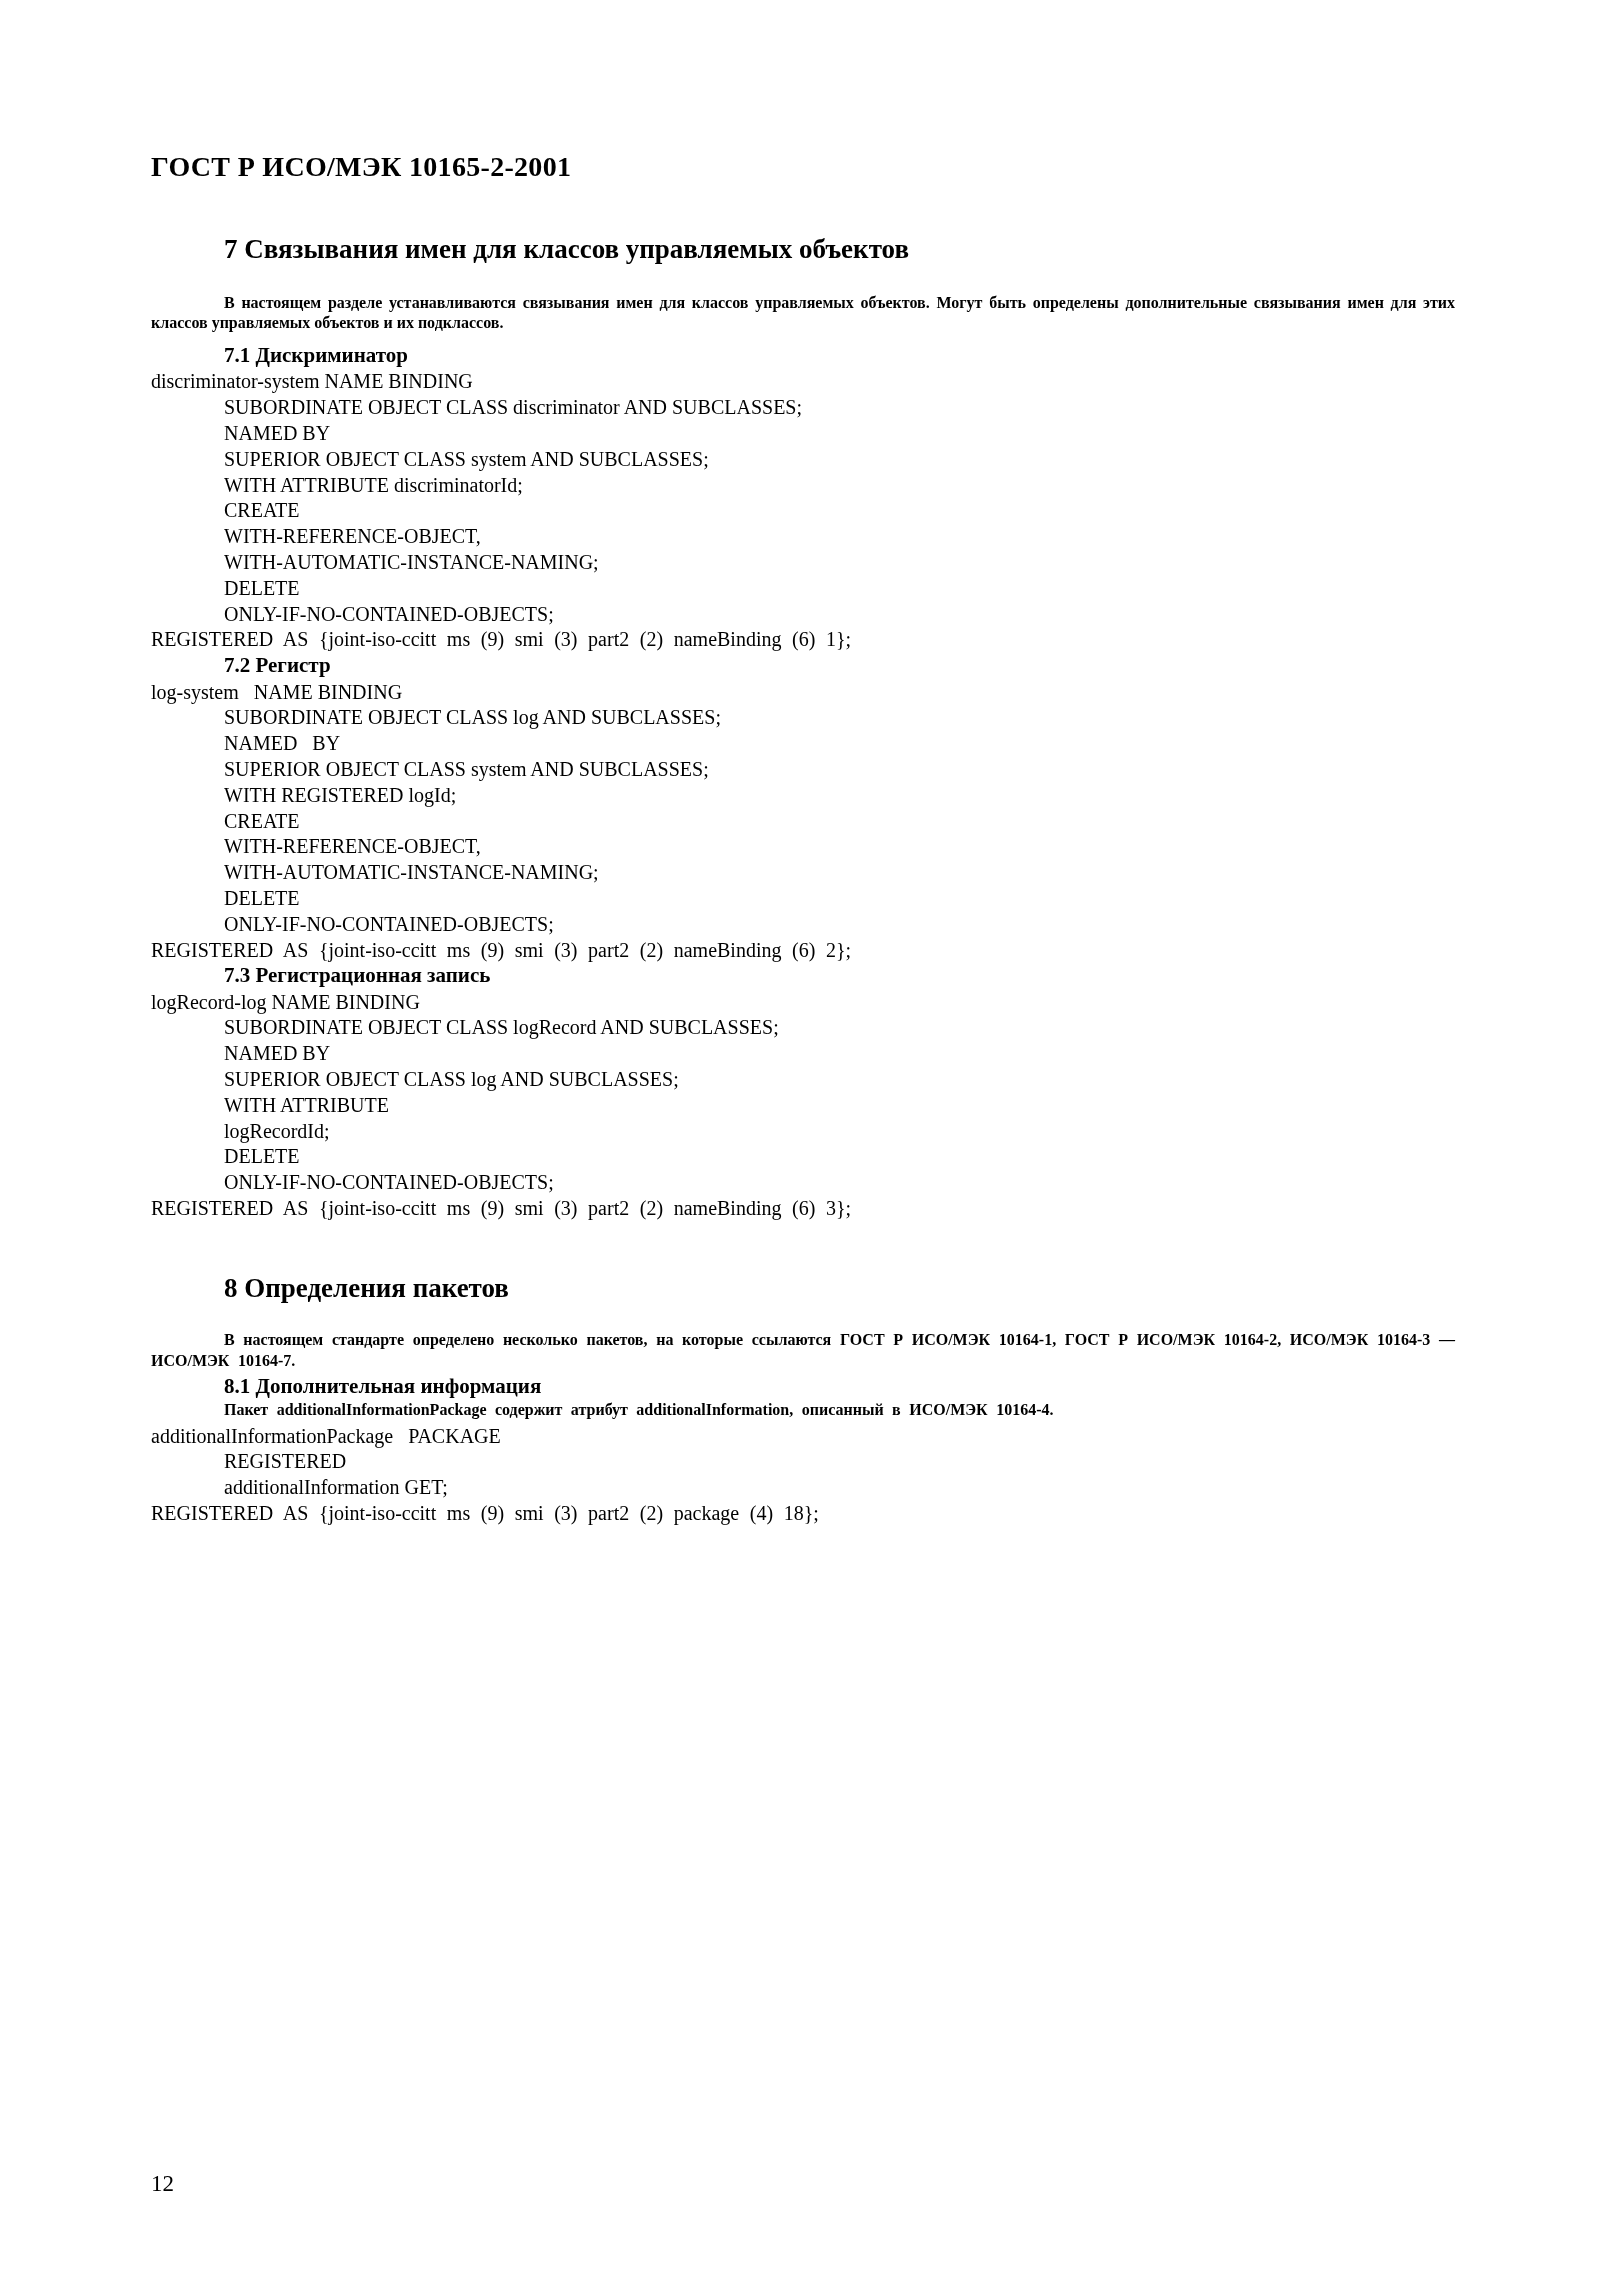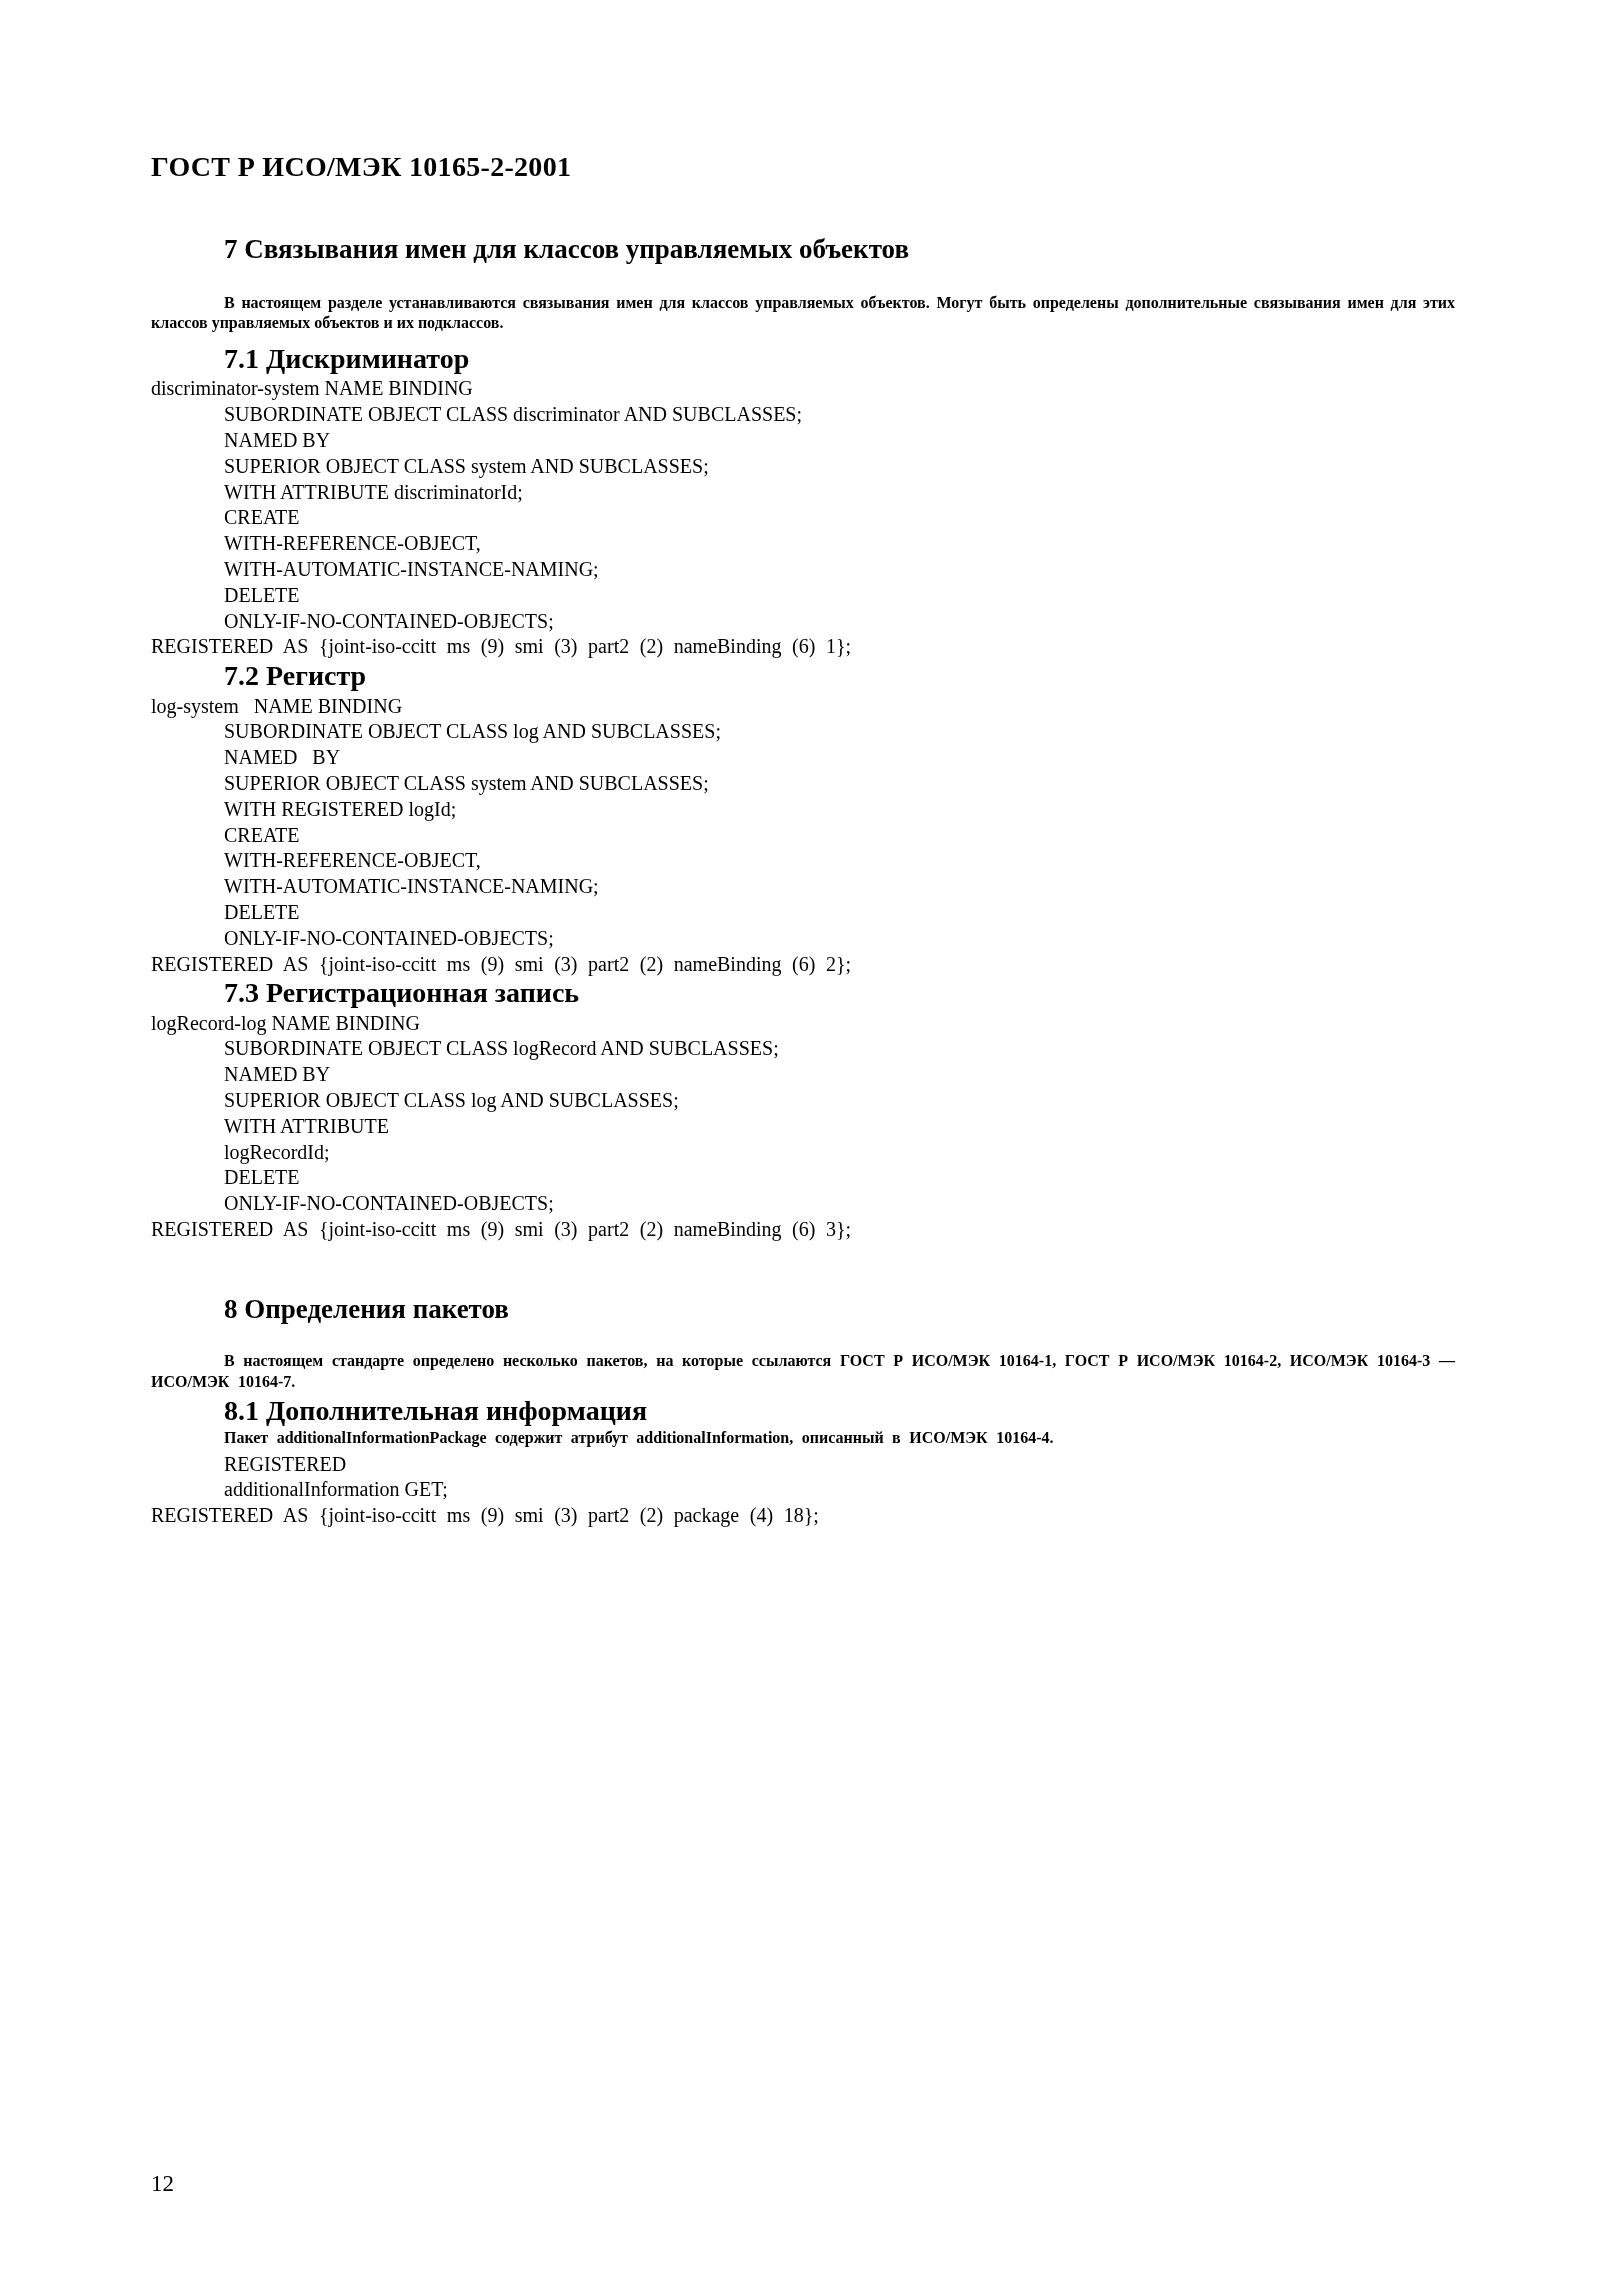--- a/index.html
+++ b/index.html
@@ -42,21 +42,21 @@
   }
   p.para {
     font-size: 16px;
     line-height: 1.30;
     margin: 0 0 2.6px 0;
     text-align: justify;
     text-indent: 73px;
     font-weight: bold;
   }
   h3.sub-title {
-    font-size: 28px;
+    font-size: 21px;
     font-weight: bold;
     margin: 0 0 1.3px 0;
     padding-left: 73px;
   }
   .code-line {
     font-size: 20px;
     line-height: 1.29;
     white-space: pre;
     margin: 0;
   }
@@ -130,20 +130,21 @@
 
   <h2 class="section-title second">8 Определения пакетов</h2>
 
   <p class="para spaced-wide">В настоящем стандарте определено несколько  пакетов, на которые ссылаются ГОСТ Р ИСО/МЭК 10164-1, ГОСТ Р ИСО/МЭК 10164-2, ИСО/МЭК 10164-3 — ИСО/МЭК 10164-7.</p>
 
   <h3 class="sub-title">8.1 Дополнительная информация</h3>
 
   <p class="para spaced-wide">Пакет  additionalInformationPackage   содержит   атрибут additionalInformation, описанный в ИСО/МЭК 10164-4.</p>
 
   <div>
+    <div class="code-line">additionalInformationPackage   PACKAGE</div>
     <div class="code-line indent">REGISTERED</div>
     <div class="code-line indent">additionalInformation GET;</div>
     <div class="code-line spaced-wide">REGISTERED AS {joint-iso-ccitt ms (9) smi (3) part2 (2) package (4) 18};</div>
   </div>
 
   <div class="page-number">12</div>
 
 </div>
 
 

